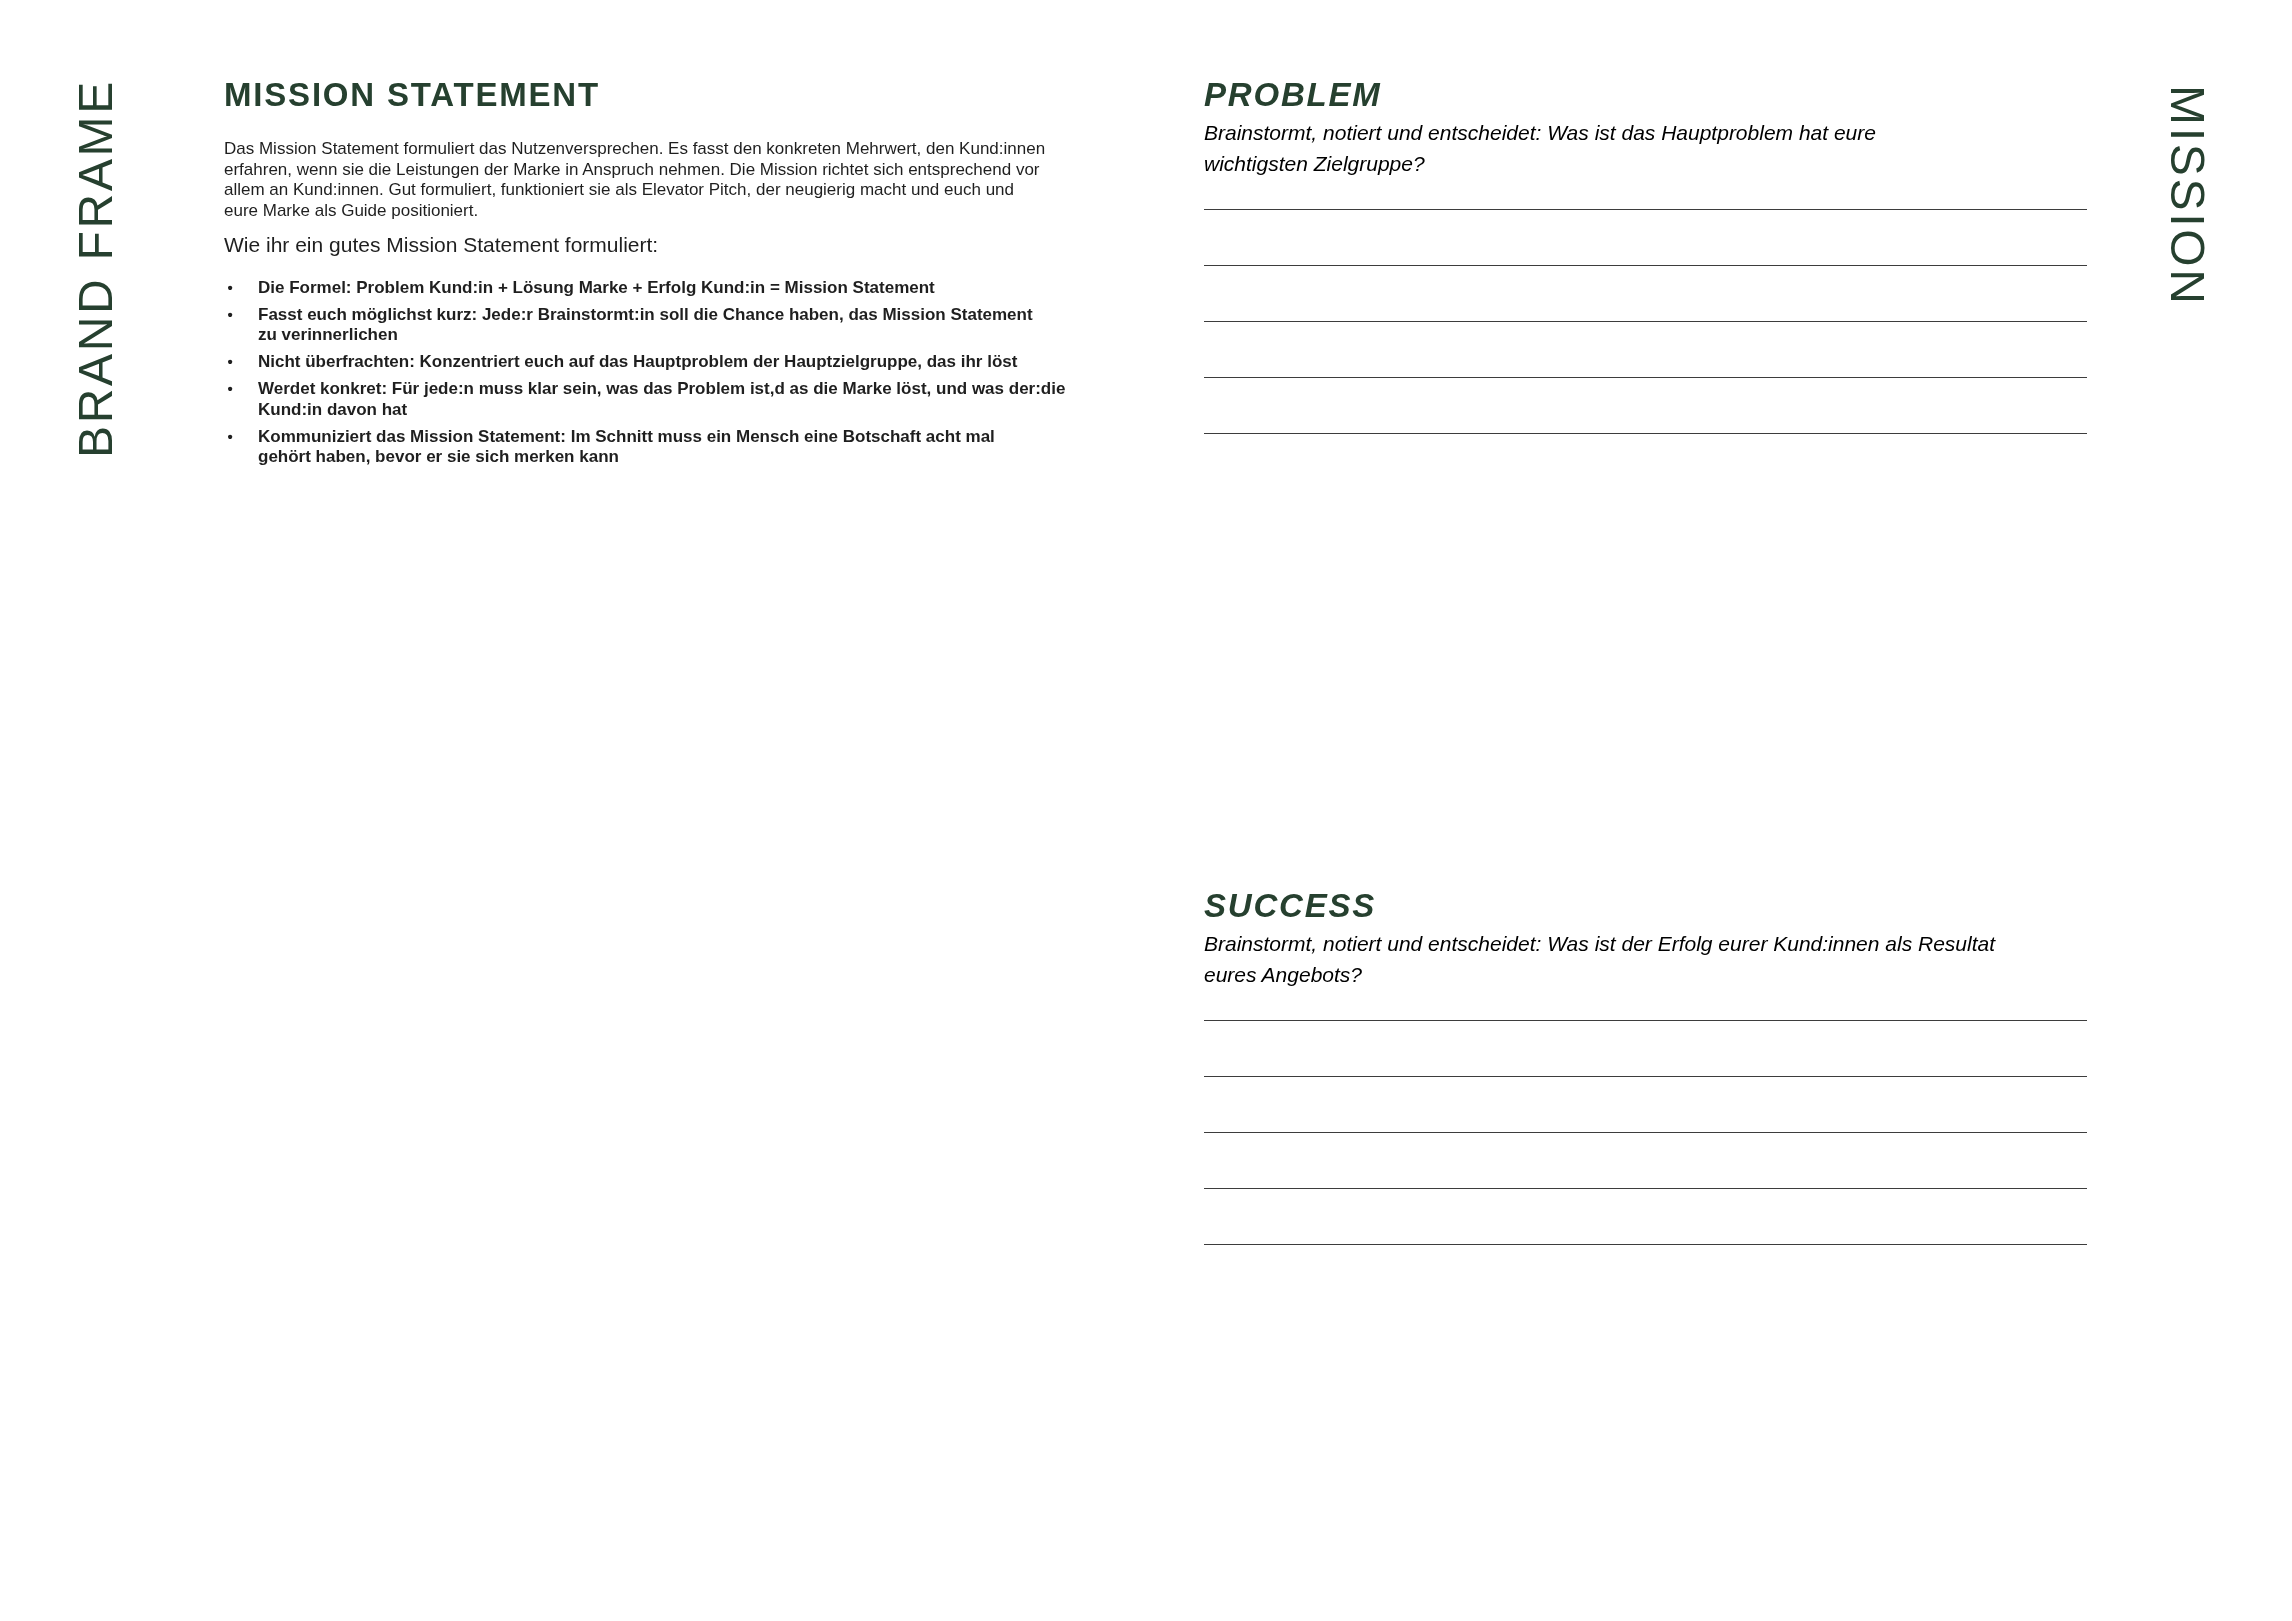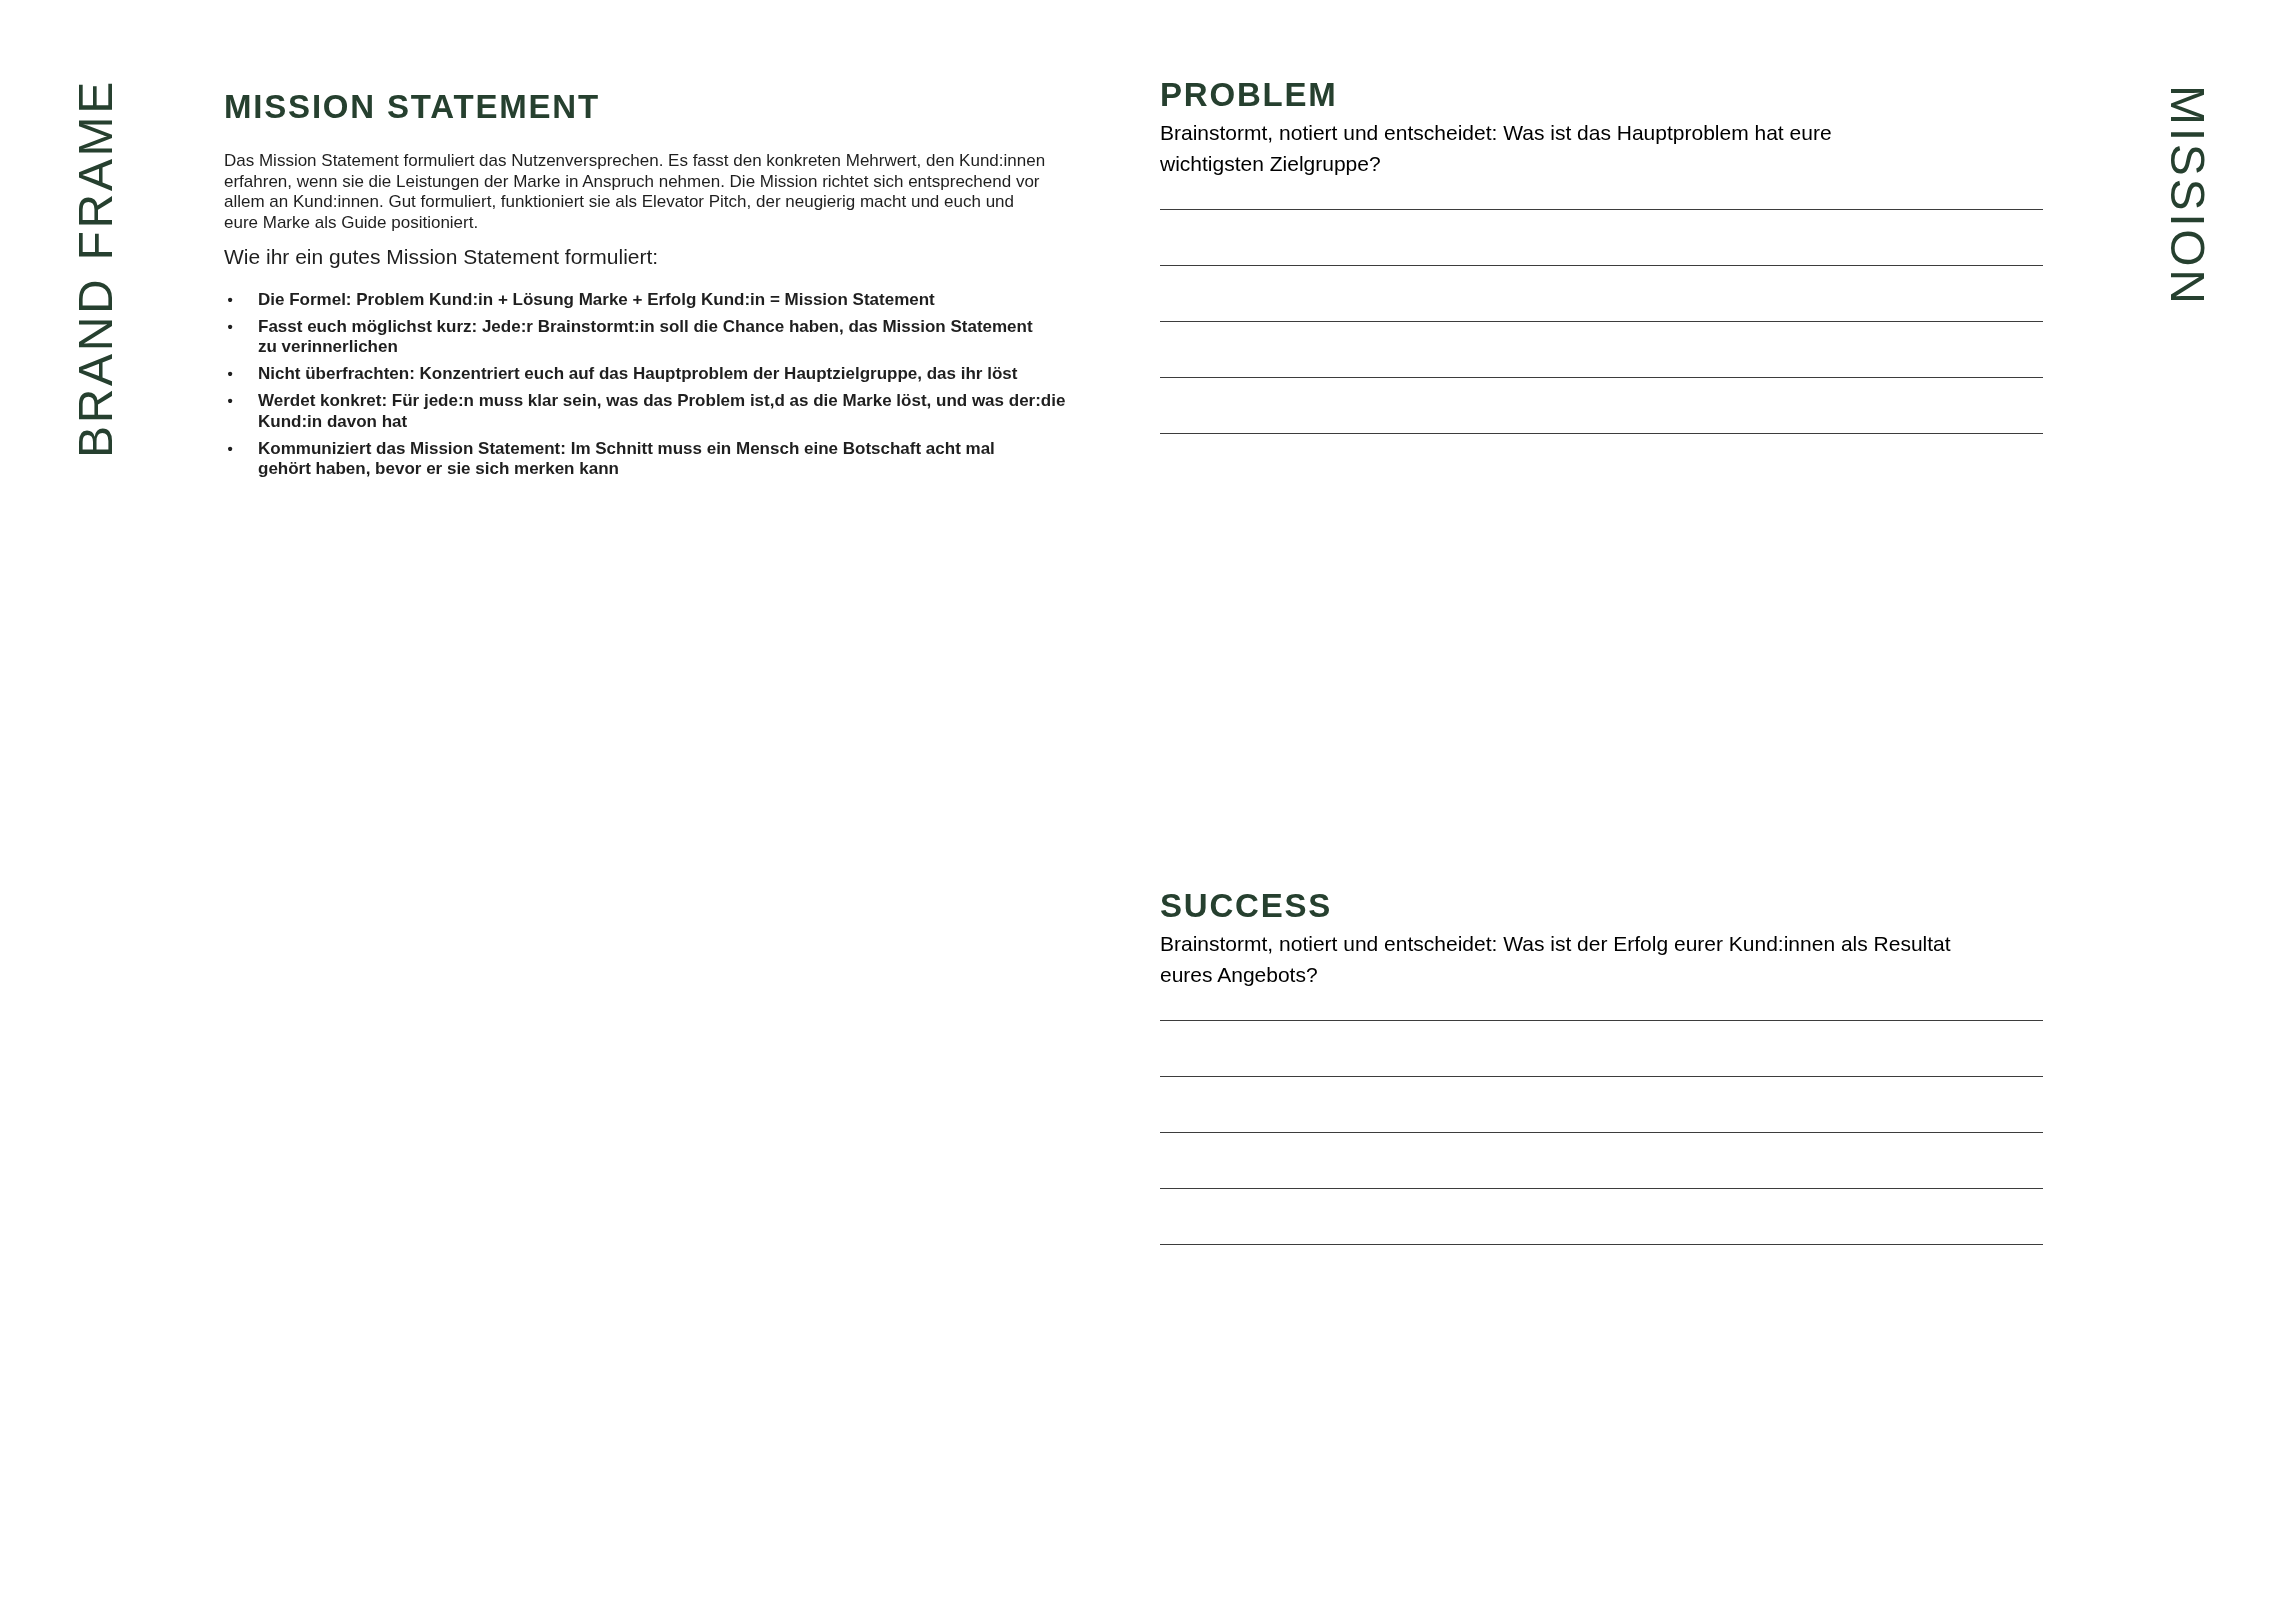--- a/index.html
+++ b/index.html
@@ -35,21 +35,21 @@
   .v-right {
     left: 2160px;
     top: 85px;
     writing-mode: vertical-rl;
   }
 
   
   .left-col {
     position: absolute;
     left: 224px;
-    top: 88px;
+    top: 76px;
     width: 887px;
   }
   h1, h2 {
     margin: 0;
     font-size: 33px;
     line-height: 37px;
     font-weight: 700;
     letter-spacing: 1.8px;
     color: var(--accent, #26402f);
   }
@@ -83,22 +83,23 @@
     content: "\2022";
     position: absolute;
     left: 3.6px;
     top: 0;
     font-size: 15px;
   }
 
   
   .panel {
     position: absolute;
-    left: 1160px;
+    left: 1204px;
     width: 883px;
+    font-style: italic;
   }
   .panel-problem { top: 76px; }
   .panel-solution { top: 494px; }
   .panel-success { top: 887px; }
   .prompt {
     margin: 3.6px 0 0 0;
     font-size: 21px;
     line-height: 31px;
     color: #000000;
     white-space: pre-line;

